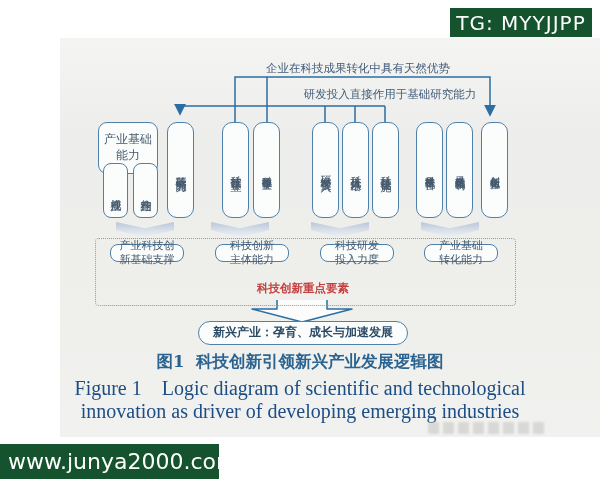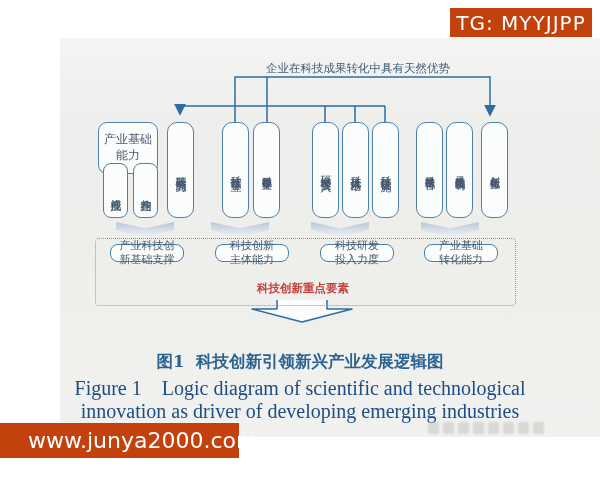--- a/index.html
+++ b/index.html
@@ -1,24 +1,24 @@
 <!DOCTYPE html>
 <html><head>
 <meta charset="utf-8">
 <style>
   html,body{margin:0;padding:0;background:#ffffff;}
   .page{position:relative;width:600px;height:480px;background:#ffffff;overflow:hidden;
         font-family:"DejaVu Sans","Liberation Sans",sans-serif;}
   .photo{position:absolute;left:60px;top:38px;width:540px;height:399px;
          background:linear-gradient(180deg,#f4f4f2 0%,#ededeb 25%,#efefec 70%,#f1f1ef 100%);}
   
-  .badge{position:absolute;background:#c2410c;color:#ffffff;display:flex;align-items:center;}
+  .badge{position:absolute;background:#14532d;color:#ffffff;display:flex;align-items:center;}
   .badge-tg{left:450px;top:8px;width:142px;height:29px;justify-content:center;
             font-size:20px;letter-spacing:1px;}
-  .badge-site{left:0;top:423px;width:211px;height:35px;padding-left:28px;font-size:22px;}
+  .badge-site{left:0;top:444px;width:211px;height:35px;padding-left:8px;font-size:22px;}
   
   svg.conn{position:absolute;left:0;top:0;pointer-events:none;}
   
   .flow-label{position:absolute;transform:translateX(-50%);white-space:nowrap;
               font-size:11.5px;color:#3f5a78;margin-left:28px;}
   
   .bx{position:absolute;border:1.4px solid #4e80aa;background:#fbfcfc;box-sizing:border-box;}
   .hbox{border-radius:9px;display:flex;align-items:center;justify-content:center;
         text-align:center;white-space:pre-line;font-size:12px;line-height:1.3;color:#45596e;}
   .vbox{top:122px;width:27px;height:96px;border-radius:10px;display:flex;
@@ -79,20 +79,21 @@
       <path d="M355,106 L355,122"></path>
       <path d="M385,106 L385,122"></path>
 
       <path d="M128,157 L113,164 M128,157 L142,164"></path>
 
       <path d="M277,300 L277,309 L252,309 L302,322 L352,309 L327,309 L327,300" fill="#fbfcfb" stroke-linejoin="round"></path>
     </g>
   </svg>
 
   <div class="flow-label" style="left:330px;top:61px;">企业在科技成果转化中具有天然优势</div>
+  <div class="flow-label" style="left:362px;top:87px;">研发投入直接作用于基础研究能力</div>
 
   <div class="bx hbox" style="left:98px;top:122px;width:60px;height:52px;">产业基础
 能力</div>
   <div class="bx vsub" style="left:103px;">
     <span>产业规模</span>
   </div>
   <div class="bx vsub" style="left:133px;">
     <span>产业结构</span>
   </div>
 
@@ -133,20 +134,21 @@
   <div class="bx hbox keybox" style="left:110px;">产业科技创
 新基础支撑</div>
   <div class="bx hbox keybox" style="left:215px;">科技创新
 主体能力</div>
   <div class="bx hbox keybox" style="left:320px;">科技研发
 投入力度</div>
   <div class="bx hbox keybox" style="left:424px;">产业基础
 转化能力</div>
   <div class="red-label">科技创新重点要素</div>
 
+  <div class="bx hbox outcome">新兴产业：孕育、成长与加速发展</div>
 
   <div class="cap cap-zh">图1  科技创新引领新兴产业发展逻辑图</div>
   <div class="cap cap-en cap-en1">Figure 1    Logic diagram of scientific and technological</div>
   <div class="cap cap-en cap-en2">innovation as driver of developing emerging industries</div>
 
   <div class="faintwm"></div>
 
   <div class="badge badge-tg">TG: MYYJJPP</div>
   <div class="badge badge-site">www.junya2000.com</div>
 

